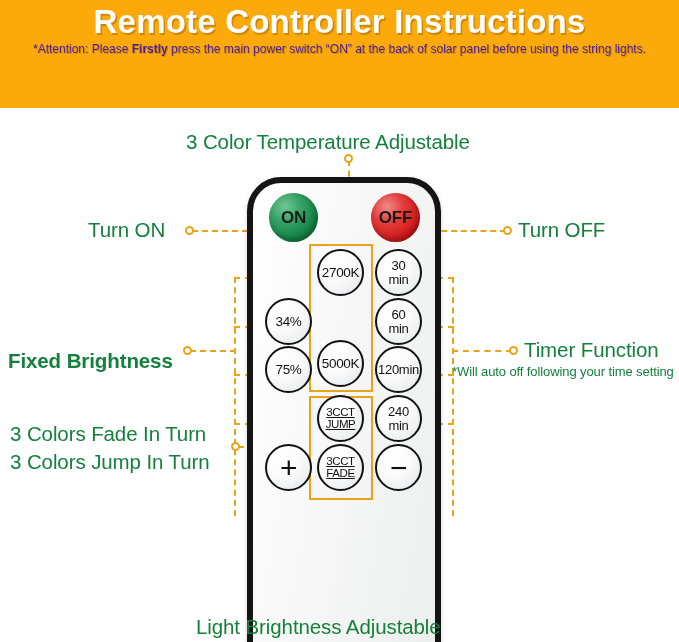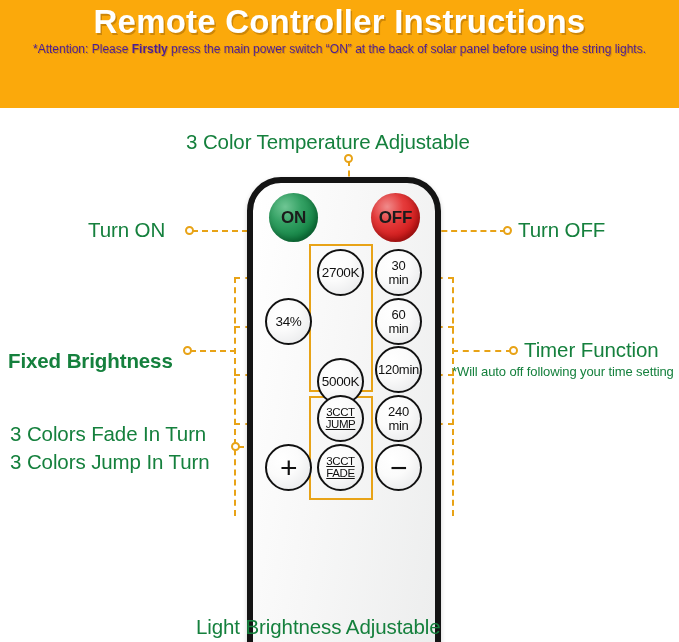--- a/index.html
+++ b/index.html
@@ -197,25 +197,28 @@
   <div class="btn btn-power" id="btn-on" style="left: 16px; top: 10px;">
     <span class="lbl">ON</span>
   </div>
   <div class="btn btn-power" id="btn-off" style="left: 118px; top: 10px; justify-content: center;">
     <span class="lbl">OFF</span>
   </div>
 
   <div class="btn btn-round" style="left:12px; top:115px;">
     <span class="lbl">34%</span>
   </div>
+  <div class="btn btn-round" style="left:12px; top:163px;">
+    <span class="lbl">75%</span>
+  </div>
 
   <div class="btn btn-round" style="left:64px; top:66px;">
     <span class="lbl">2700K</span>
   </div>
-  <div class="btn btn-round" style="left:64px; top:175px;text-align:center;">
+  <div class="btn btn-round" style="left:64px; top:157px;text-align:center;">
     <span class="lbl">5000K</span>
   </div>
 
   <div class="btn btn-round small-two" style="left:64px; top:212px; flex-direction:column;">
     <span class="lbl">3CCT</span>
     <span class="lbl">JUMP</span>
   </div>
   <div class="btn btn-round small-two" style="left:64px; top:261px; flex-direction:column;">
     <span class="lbl">3CCT</span>
     <span class="lbl">FADE</span>

